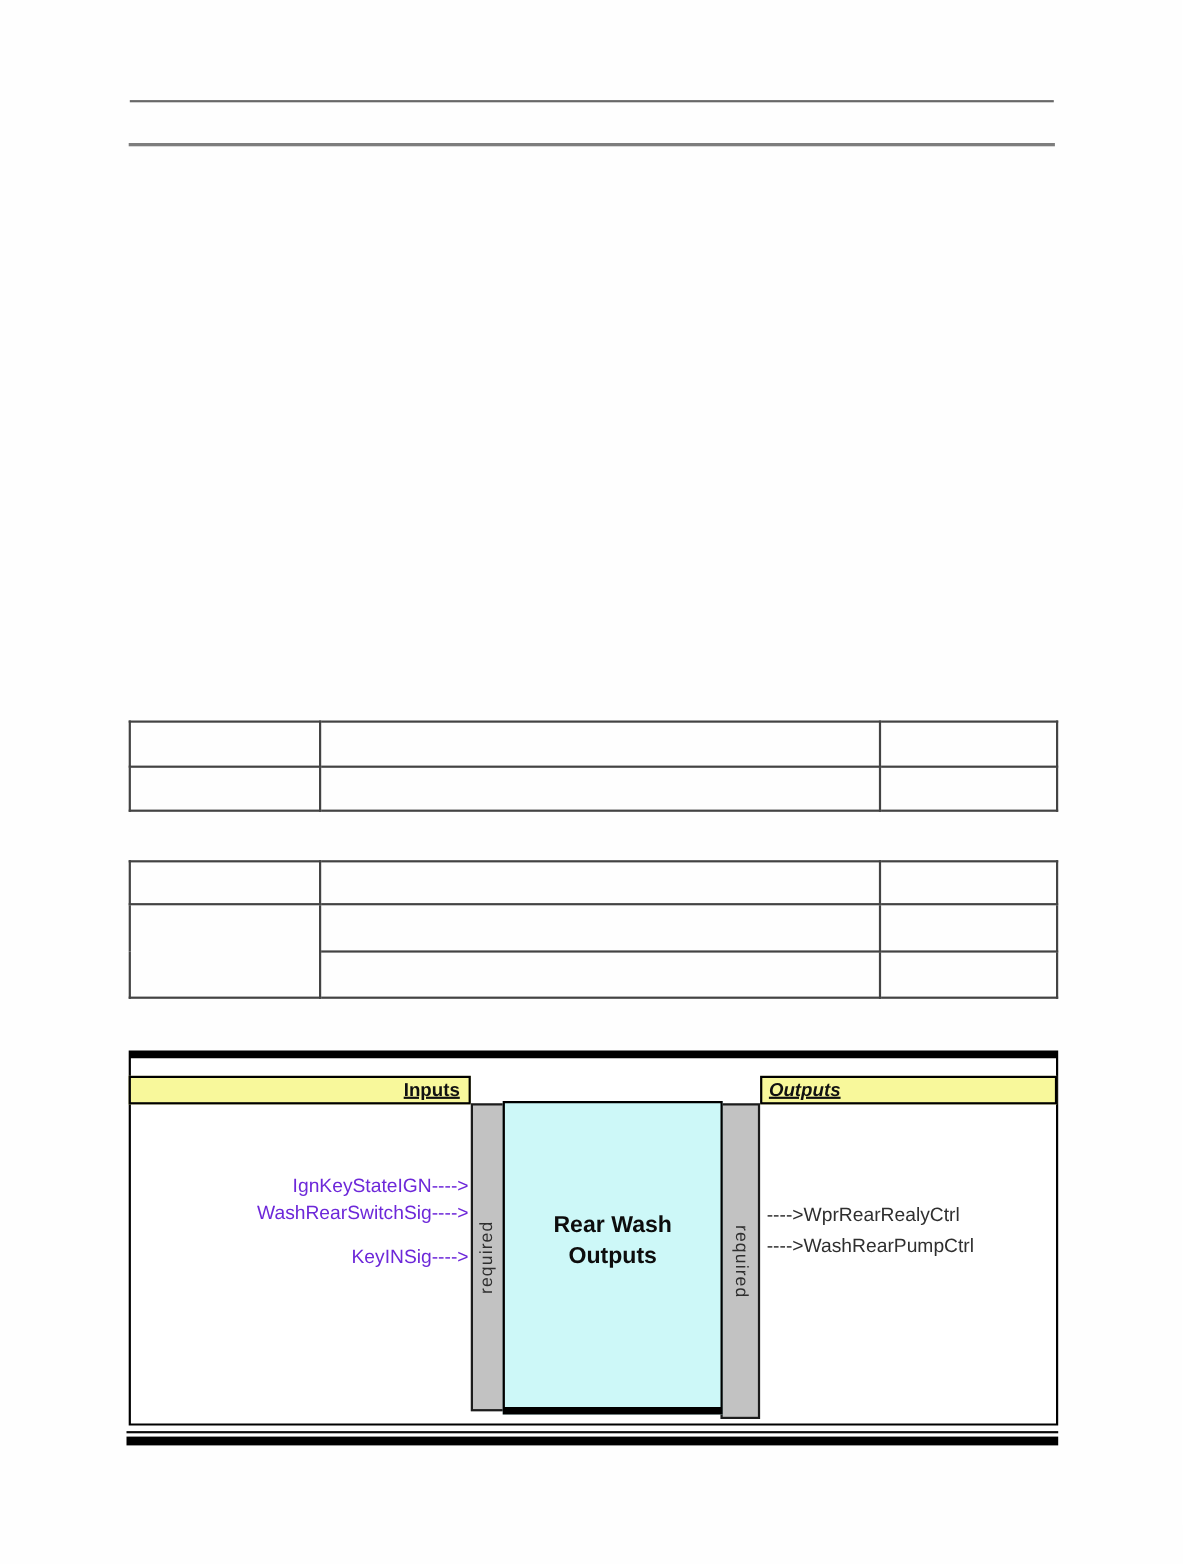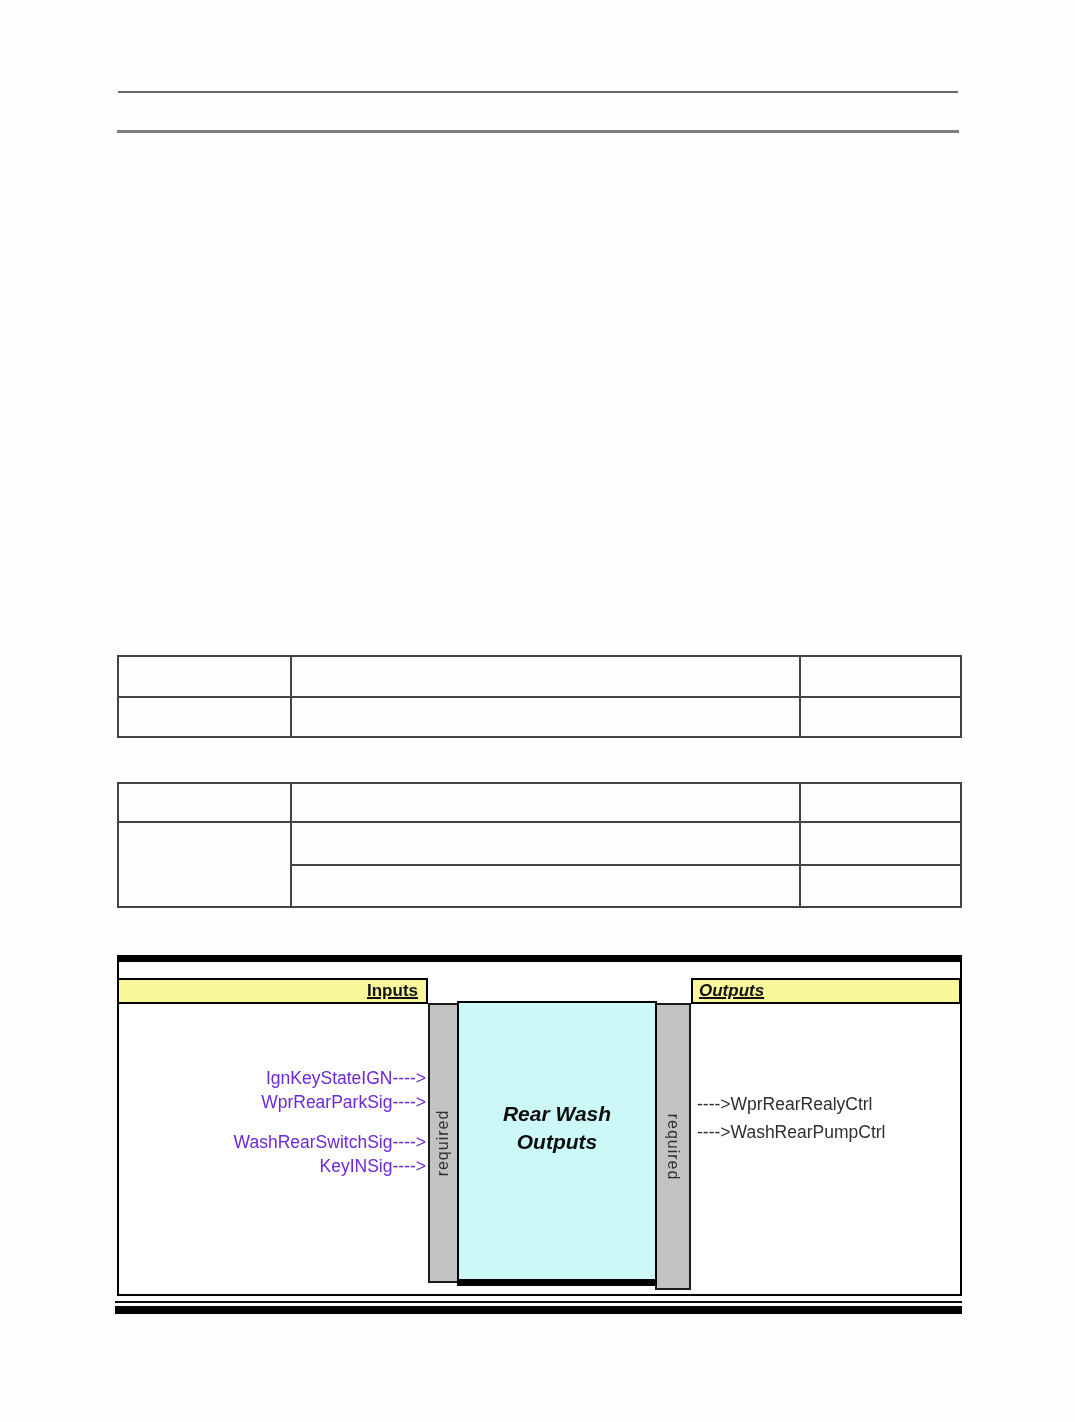--- a/index.html
+++ b/index.html
@@ -32,21 +32,21 @@
 
   .graybar{background:#C2C2C2;border:2px solid #1c1c1c;display:flex;align-items:center;justify-content:center;}
   .bar-left{left:428px;top:1003px;width:31px;height:280px;}
   .bar-right{left:655px;top:1003px;width:36px;height:287px;}
   .graybar span{white-space:nowrap;font-size:16px;color:#2e2e2e;letter-spacing:1px;}
   .rot-ccw{transform:rotate(-90deg);}
   .rot-cw{transform:rotate(90deg);}
 
   .block{left:457px;top:1001px;width:200px;height:285px;background:#CDF8F8;border:2px solid #000;border-bottom-width:7px;z-index:2;}
   .block-title{left:457px;top:1100px;width:200px;text-align:center;font-size:21px;font-weight:bold;
-               line-height:28px;color:#0d0d0d;z-index:3;font-style:italic;}
+               line-height:28px;color:#0d0d0d;z-index:3;}
 
   .in-list{left:140px;top:1066px;width:286px;text-align:right;font-size:17.5px;line-height:24px;color:#6d28d9;white-space:nowrap;}
   .in-list div:nth-child(3){margin-top:16px;}
   .out-list{left:697px;top:1090px;width:280px;text-align:left;font-size:17.5px;line-height:28px;color:#2f2f2f;white-space:nowrap;}
 
   
   .foot-thin{left:115px;top:1301px;width:847px;height:2px;background:#0a0a0a;}
   .foot-thick{left:115px;top:1306px;width:847px;height:8px;background:#000;}
 </style>
 </head>
@@ -119,21 +119,20 @@
     <div>Rear Wash</div>
     <div>Outputs</div>
   </div>
 
   <div class="abs graybar bar-right">
     <span class="rot-cw">required</span>
   </div>
 
   <div class="abs in-list">
     <div>IgnKeyStateIGN----&gt;</div>
-    <div>WprRearParkSig----&gt;</div>
     <div>WashRearSwitchSig----&gt;</div>
     <div>KeyINSig----&gt;</div>
   </div>
 
   <div class="abs out-list">
     <div>----&gt;WprRearRealyCtrl</div>
     <div>----&gt;WashRearPumpCtrl</div>
   </div>
 
   <div class="abs foot-thin"></div>

